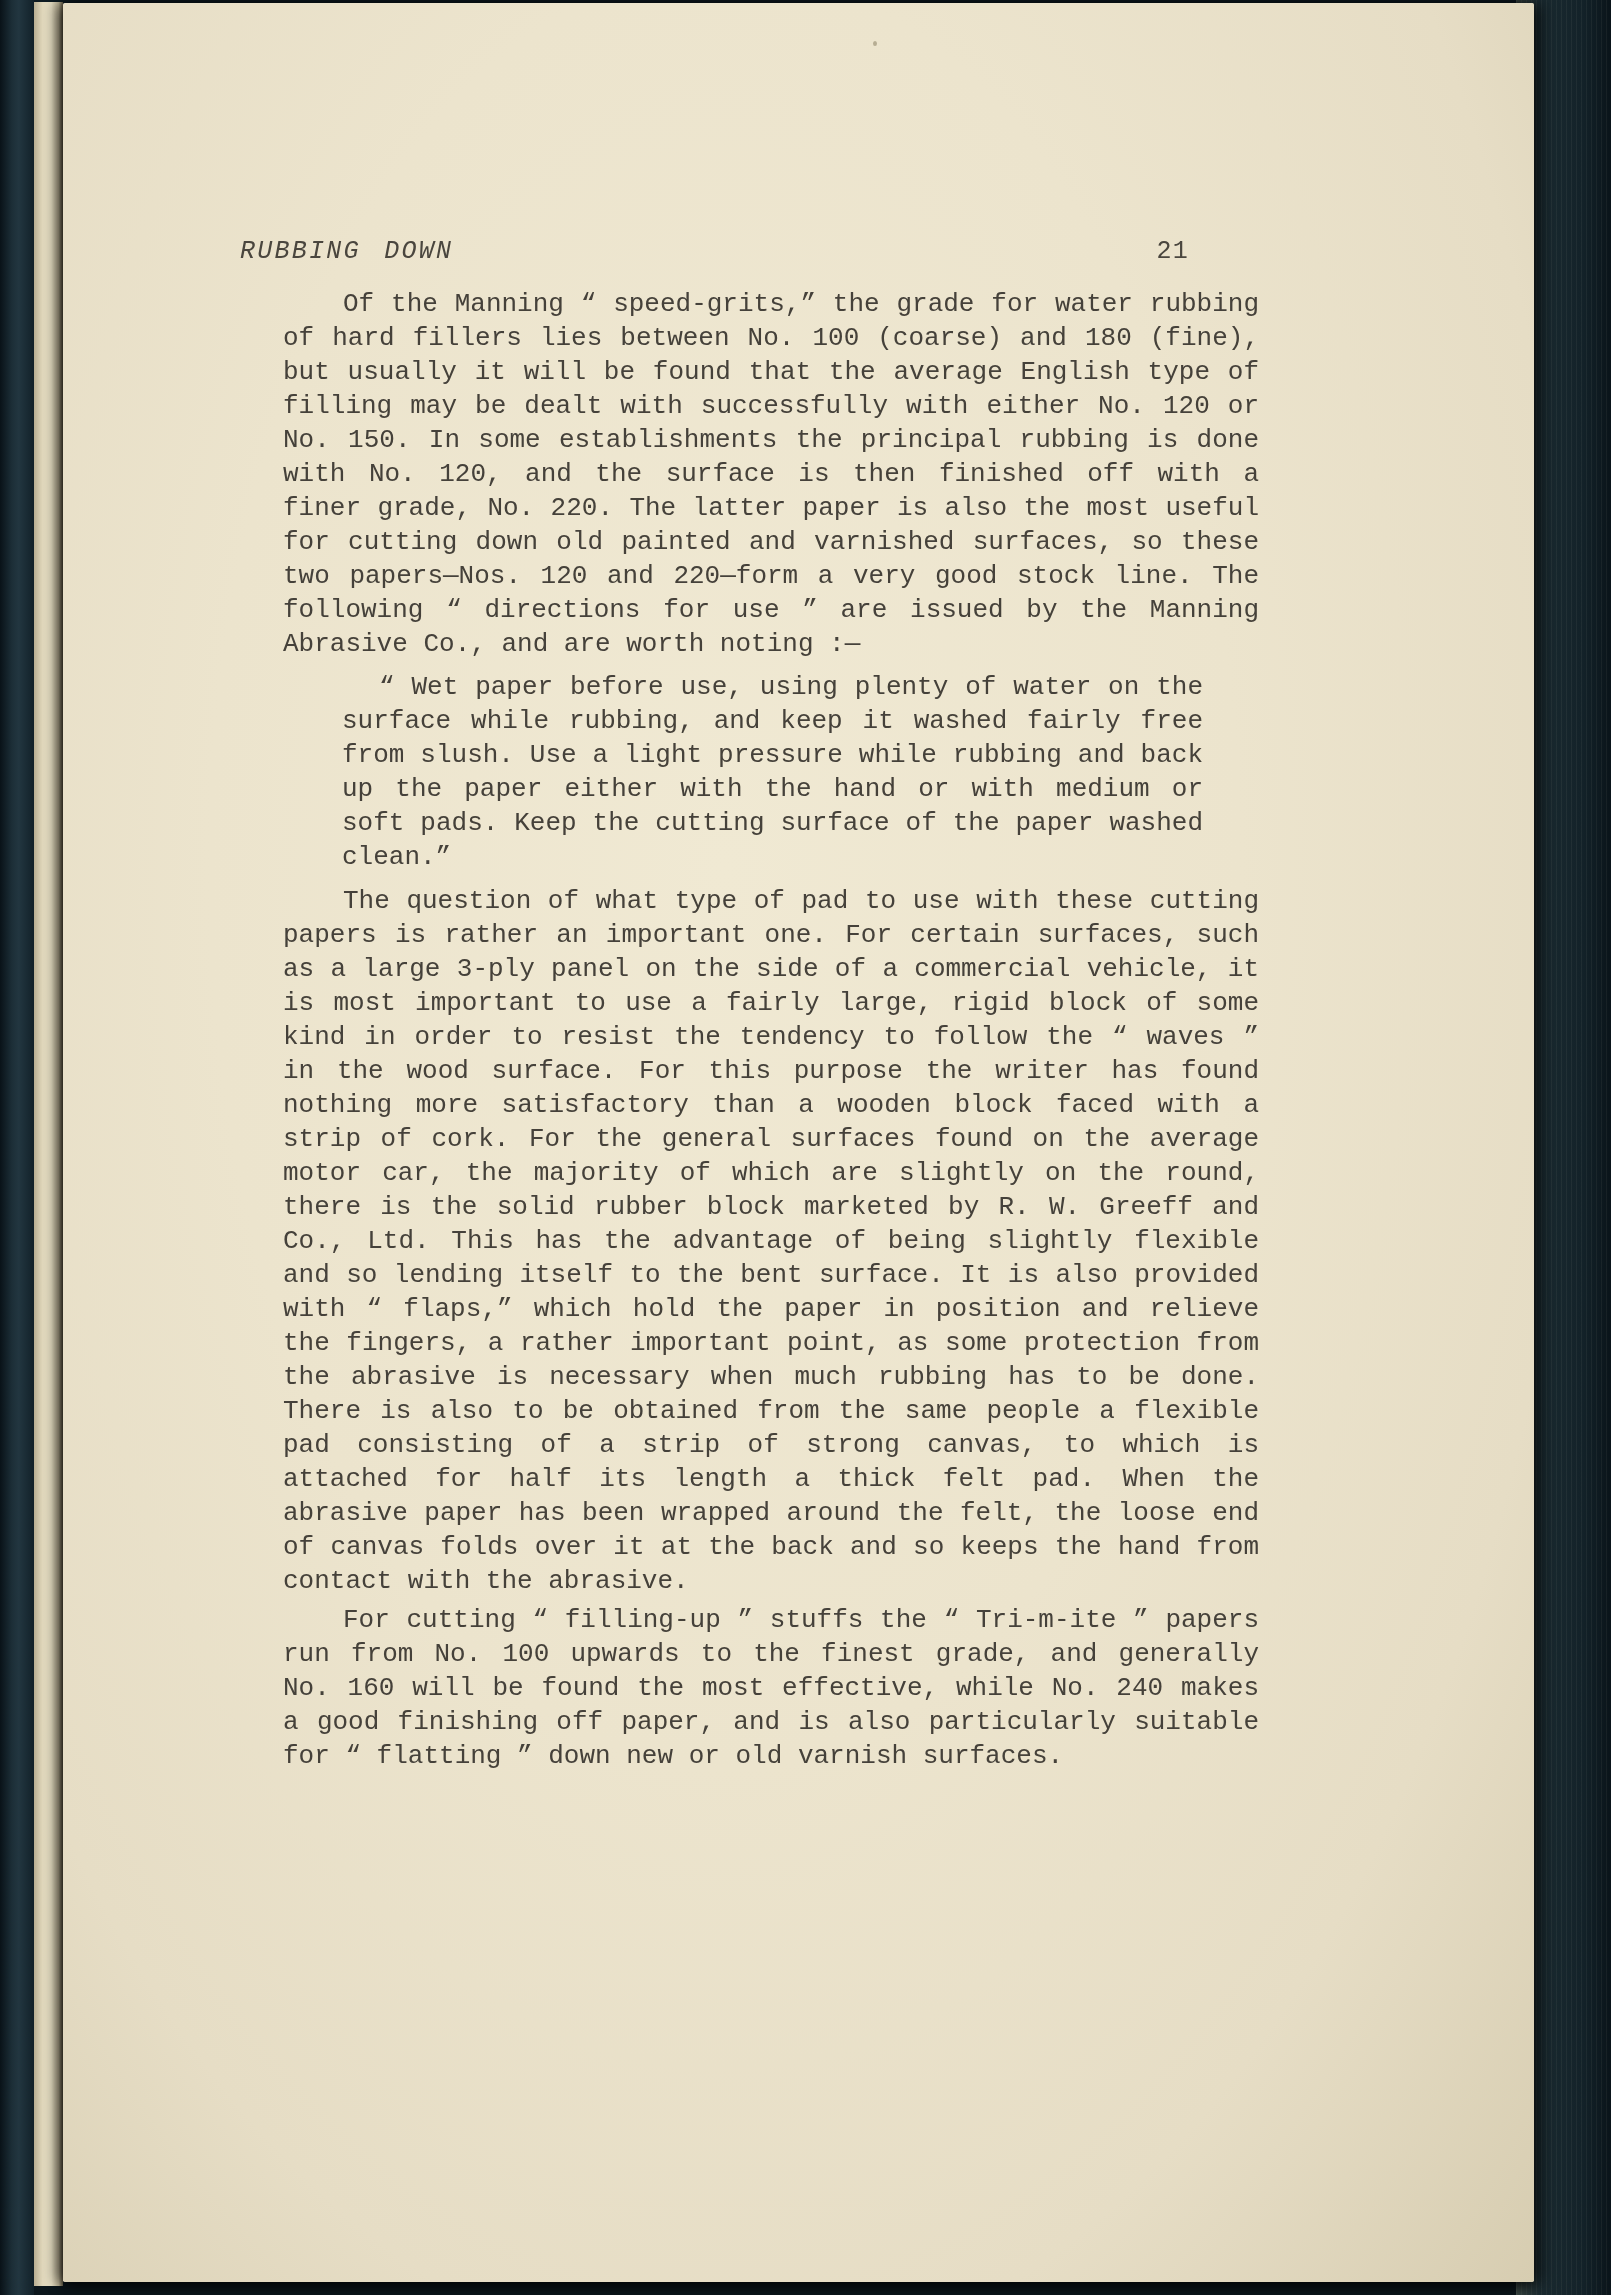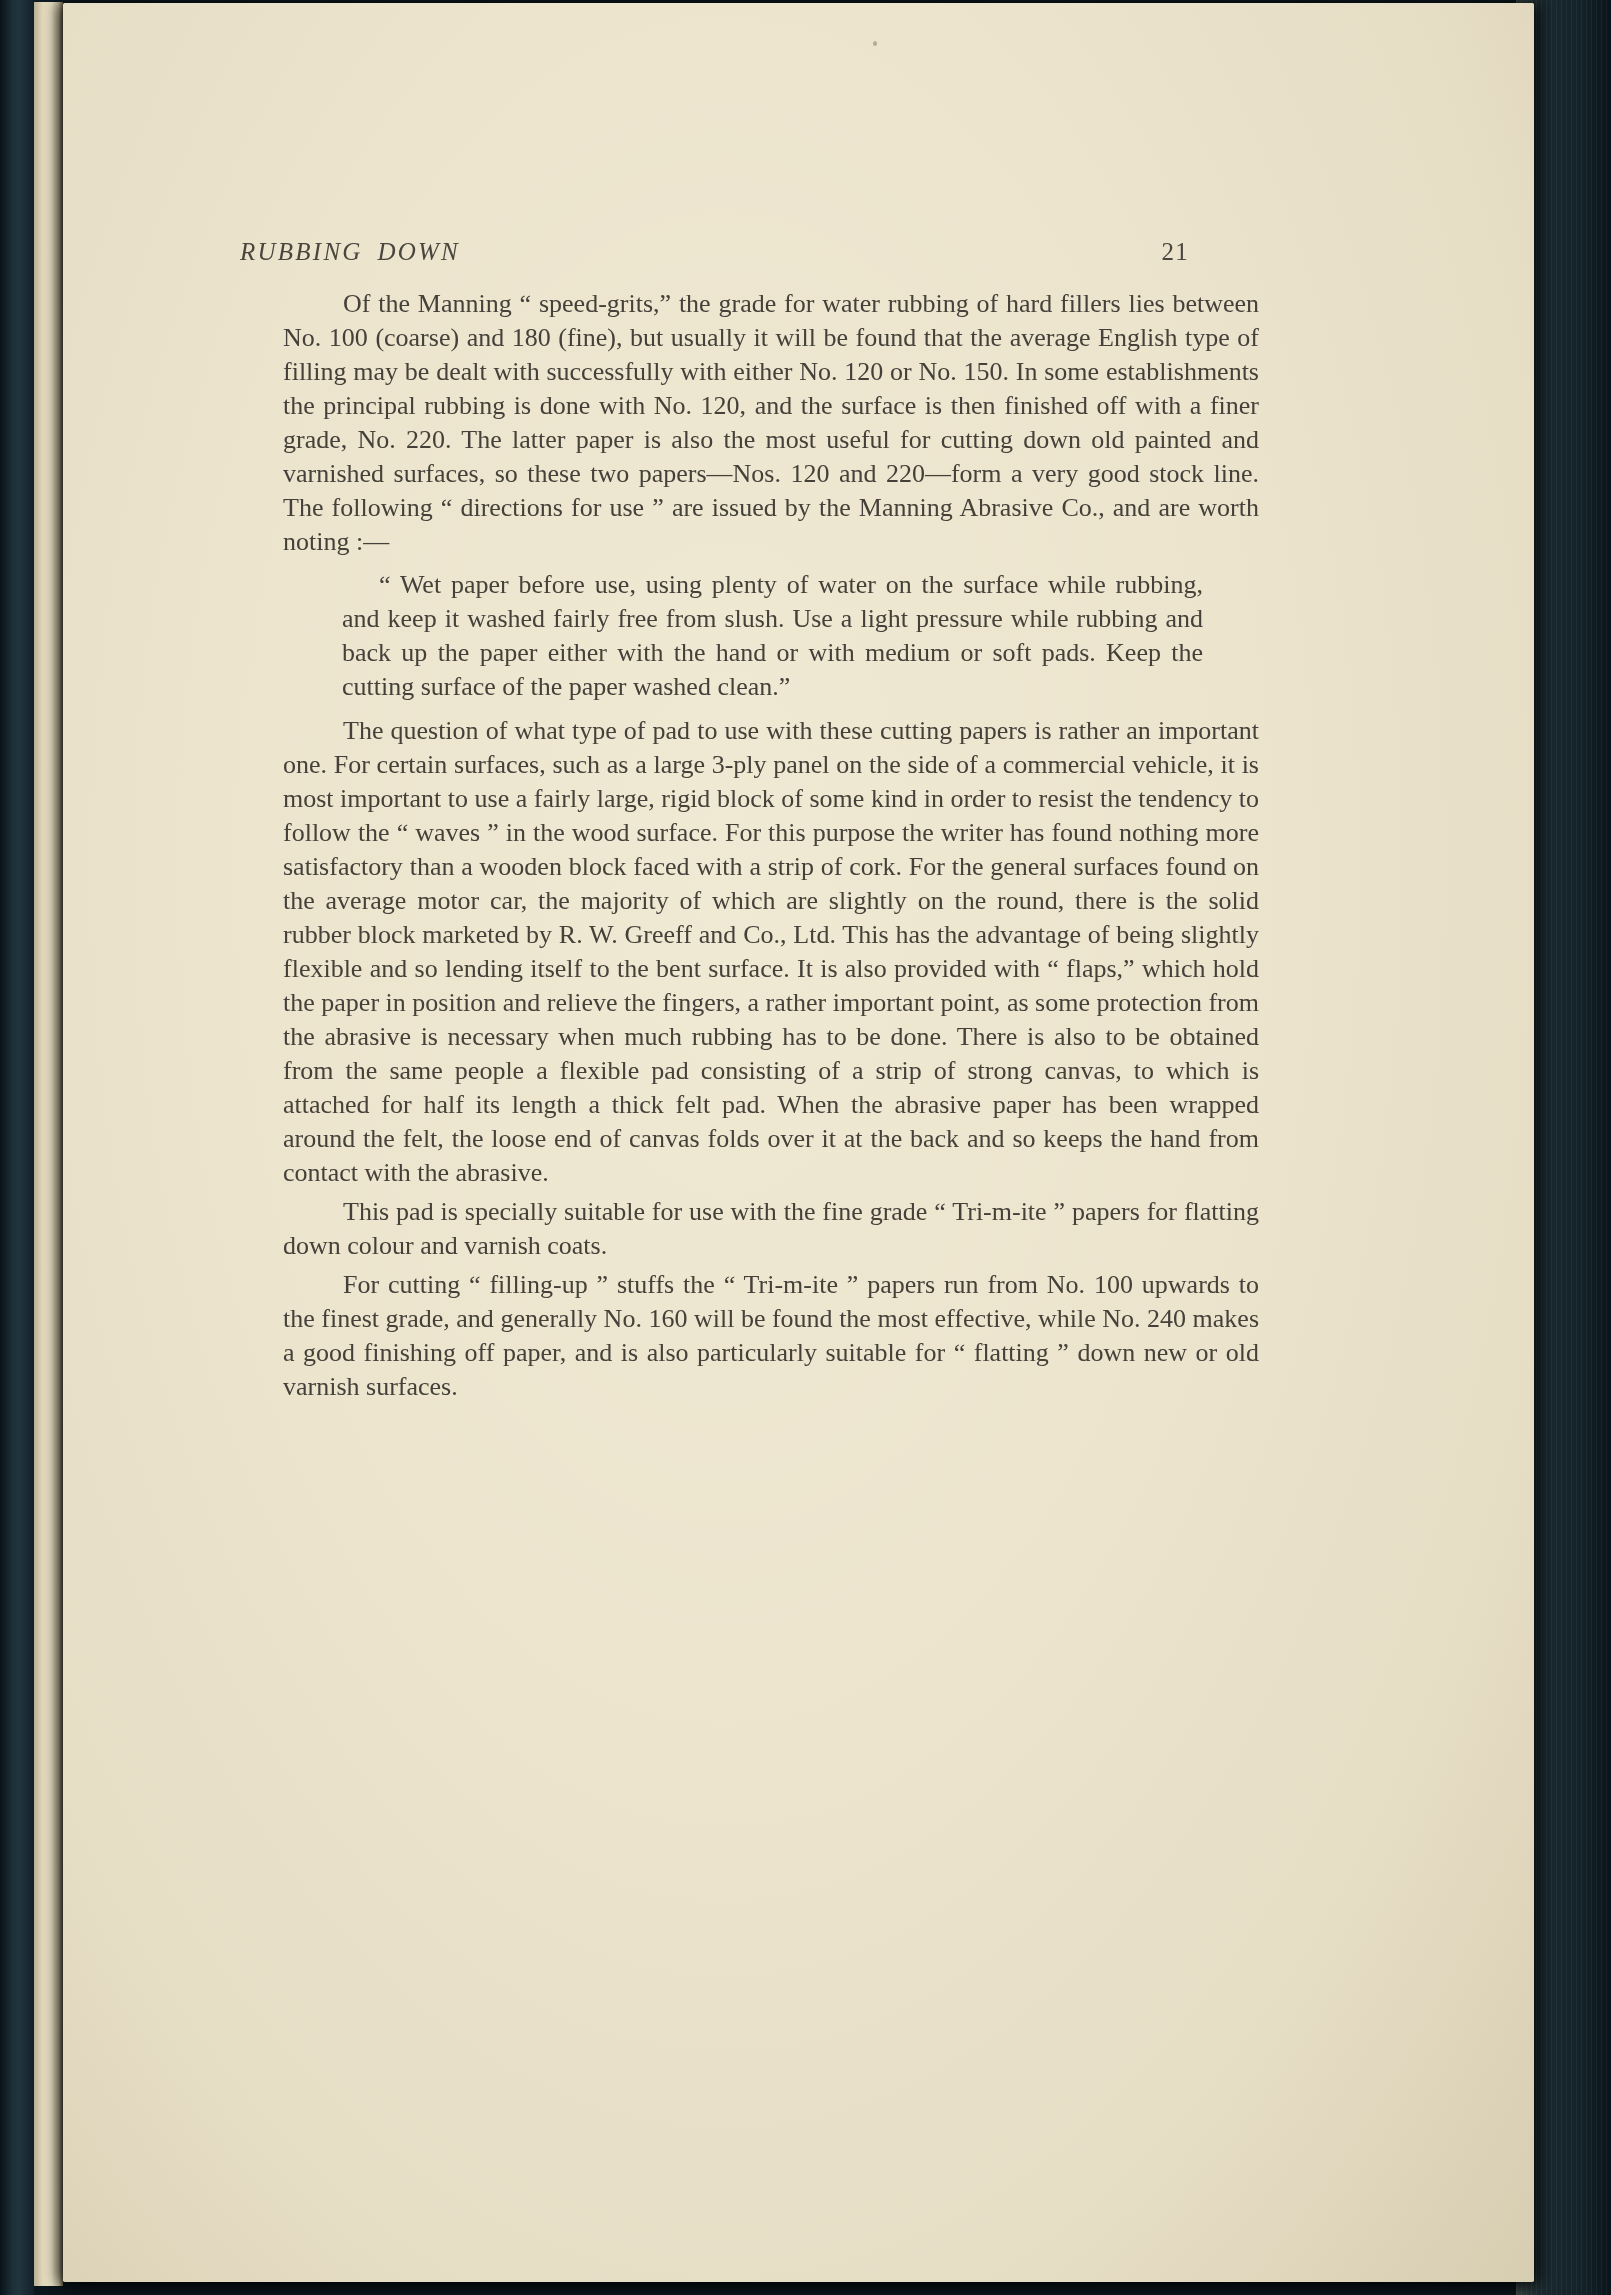--- a/index.html
+++ b/index.html
@@ -1,21 +1,21 @@
 <!DOCTYPE html>
 <html style="font-size:9px"><head>
 <meta charset="utf-8">
 <style>
   html,body{margin:0;padding:0;background:#0c161c;}
   .scan{
     position:relative;
     width:1611px;height:2295px;
     background:linear-gradient(180deg,#0e1b22,#122028 50%,#0c171d);
     overflow:hidden;
-    font-family:Liberation Serif, serif;
+    font-family:Liberation Mono, monospace;
   }
   
   .spine-left{
     position:absolute;left:0;top:0;bottom:0;width:34px;
     background:linear-gradient(90deg,#091218 0%,#1c2e37 35%,#223640 55%,#122129 100%);
   }
   
   .fold-strip{
     position:absolute;left:34px;top:2.2px;bottom:9px;width:29px;
     background:linear-gradient(90deg,#b8ae92 0%,#e2d9bd 30%,#e7dfc4 60%,#c9bfa1 85%,#6f English664f 100%);
@@ -86,18 +86,17 @@
 
     <div class="header">
       <span class="running-title">RUBBING DOWN</span>
       <span class="page-number">21</span>
     </div>
 
     <div class="text-block">
       <p class="body-para">Of the Manning “ speed-grits,” the grade for water rubbing of hard fillers lies between No. 100 (coarse) and 180 (fine), but usually it will be found that the average English type of filling may be dealt with successfully with either No. 120 or No. 150.  In some establishments the principal rubbing is done with No. 120, and the surface is then finished off with a finer grade, No. 220.  The latter paper is also the most useful for cutting down old painted and varnished surfaces, so these two papers—Nos. 120 and 220—form a very good stock line.  The following “ directions for use ” are issued by the Manning Abrasive Co., and are worth noting :—</p>
       <p class="quote-para">“ Wet paper before use, using plenty of water on the surface while rubbing, and keep it washed fairly free from slush.  Use a light pressure while rubbing and back up the paper either with the hand or with medium or soft pads. Keep the cutting surface of the paper washed clean.”</p>
       <p class="body-para">The question of what type of pad to use with these cutting papers is rather an important one.  For certain surfaces, such as a large 3-ply panel on the side of a commercial vehicle, it is most important to use a fairly large, rigid block of some kind in order to resist the tendency to follow the “ waves ” in the wood surface. For this purpose the writer has found nothing more satisfactory than a wooden block faced with a strip of cork.  For the general surfaces found on the average motor car, the majority of which are slightly on the round, there is the solid rubber block marketed by R. W. Greeff and Co., Ltd.  This has the advantage of being slightly flexible and so lending itself to the bent surface.  It is also provided with “ flaps,” which hold the paper in position and relieve the fingers, a rather important point, as some protection from the abrasive is necessary when much rubbing has to be done. There is also to be obtained from the same people a flexible pad consisting of a strip of strong canvas, to which is attached for half its length a thick felt pad.  When the abrasive paper has been wrapped around the felt, the loose end of canvas folds over it at the back and so keeps the hand from contact with the abrasive.</p>
-      <p class="body-para">This pad is specially suitable for use with the fine grade “ Tri-m-ite ” papers for flatting down colour and varnish coats.</p>
       <p class="body-para">For cutting “ filling-up ” stuffs the “ Tri-m-ite ” papers run from No. 100 upwards to the finest grade, and generally No. 160 will be found the most effective, while No. 240 makes a good finishing off paper, and is also particularly suitable for “ flatting ” down new or old varnish surfaces.</p>
     </div>
   </div>
 </div>
 
 
 </body></html>

